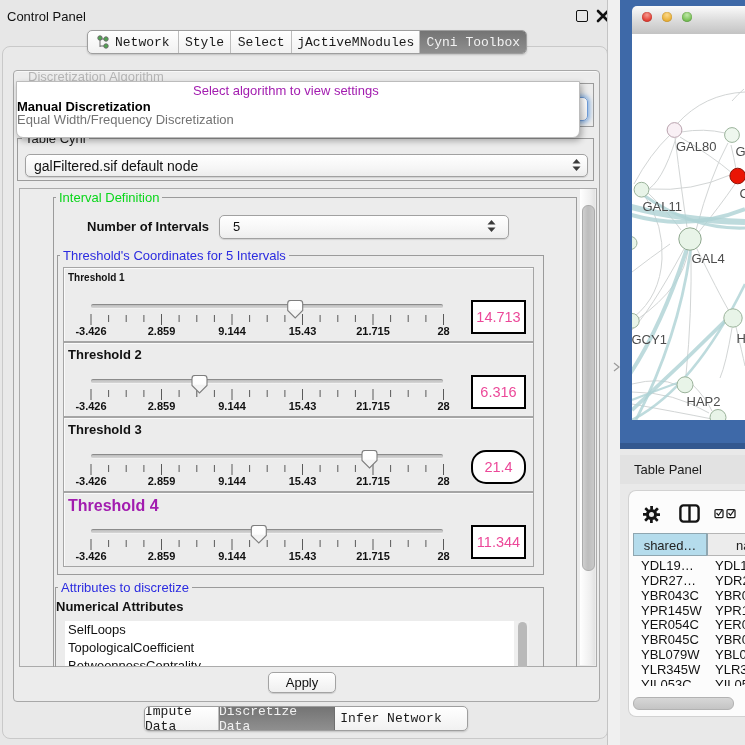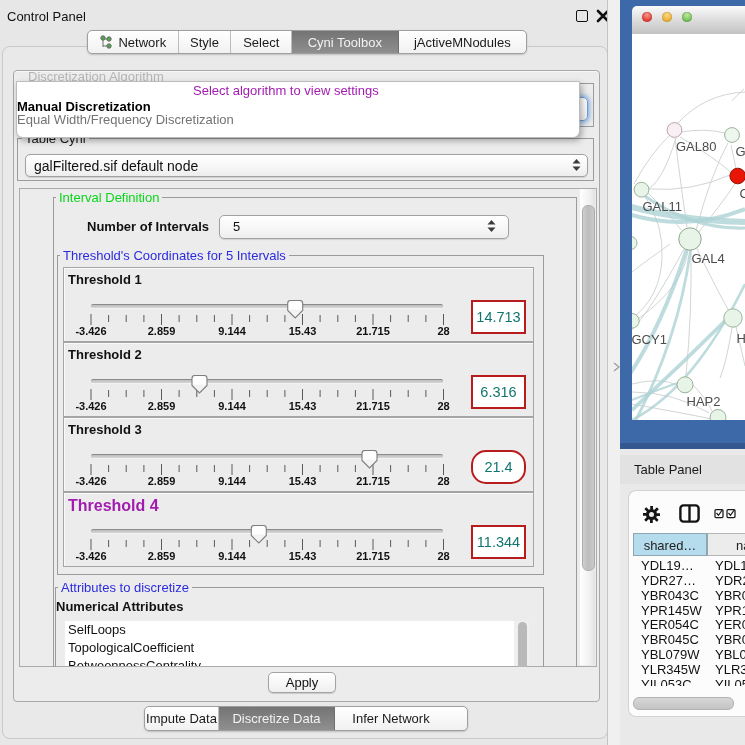--- a/index.html
+++ b/index.html
@@ -3,26 +3,26 @@
 <meta charset="utf-8">
 <style>
 html,body{margin:0;padding:0;}
 body{width:745px;height:745px;overflow:hidden;font-family:"Liberation Sans",sans-serif;background:#e7e7e7;position:relative;}
 .abs{position:absolute;}
 .txt{position:absolute;white-space:nowrap;}
 
 .combo{position:absolute;border:1px solid #a1a1a1;border-radius:5px;background:linear-gradient(#ffffff,#f6f6f6 60%,#ededed);box-shadow:0 1px 1px rgba(0,0,0,0.12);}
 .groupbox{position:absolute;border:1px solid #9b9b9b;}
 .grouplabel{position:absolute;background:#ececec;padding:0 3px;font-size:13px;line-height:13px;white-space:nowrap;}
-.seg{position:absolute;display:flex;border:1px solid #9e9e9e;border-radius:5px;background:linear-gradient(#ffffff,#f1f1f1);box-shadow:0 1px 2px rgba(0,0,0,0.18);overflow:hidden;font-size:13px;}
+.seg{position:absolute;display:flex;border:1px solid #9e9e9e;border-radius:5px;background:linear-gradient(#ffffff,#f1f1f1);box-shadow:0 1px 2px rgba(0,0,0,0.18);overflow:hidden;font-size:13px;font-family:Liberation Mono, monospace;}
 .seg .s{display:flex;align-items:center;justify-content:center;border-right:1px solid #bdbdbd;color:#1a1a1a;}
 .seg .s:last-child{border-right:none;}
 .seg .sel{background:linear-gradient(#747474,#8f8f8f);color:#f2f2f2;border-right:1px solid #6f6f6f;}
 .tpanel{position:absolute;border:1px solid #a5a5a5;background:#ececec;}
-.vbox{position:absolute;background:#ffffff;border:2px solid #b91c1c;display:flex;align-items:center;justify-content:center;font-size:14.5px;color:#0f766e;}
+.vbox{position:absolute;background:#ffffff;border:2px solid #000000;display:flex;align-items:center;justify-content:center;font-size:14.5px;color:#ec4899;}
 .track{position:absolute;height:3px;border-top:1px solid #8b8b8b;border-bottom:1px solid #f2f2f2;background:linear-gradient(#bdbdbd,#d6d6d6);border-radius:2px;}
 </style>
 </head>
 <body>
 
 <div class="abs" style="left:0;top:0;width:608px;height:745px;background:#e7e7e7;"></div>
 <div class="txt" style="left:7px;top:9px;font-size:13px;color:#111;">Control Panel</div>
 
 <div class="abs" style="left:576px;top:10px;width:10px;height:10px;border:1.6px solid #111;border-radius:2px;"></div>
 <svg class="abs" style="left:595px;top:8px;" width="16" height="16" viewBox="0 0 16 16">
@@ -41,22 +41,22 @@
           <line x1="4" y1="4" x2="9" y2="4"></line>
           <line x1="4" y1="11" x2="9" y2="11"></line>
           <circle cx="4" cy="3" r="2.2"></circle>
           <circle cx="10" cy="4" r="2.2"></circle>
           <circle cx="10" cy="11" r="2.2"></circle>
         </g>
       </svg>
     Network</div>
   <div class="s" style="width:52px;">Style</div>
   <div class="s" style="width:60px;">Select</div>
+  <div class="s" style="width:128px;">jActiveMNodules</div>
   <div class="s sel" style="width:106px;">Cyni Toolbox</div>
-  <div class="s" style="width:128px;">jActiveMNodules</div>
 </div>
 
 <div class="txt" style="left:28px;top:69px;font-size:13px;color:#b5b5b5;">Discretization Algorithm</div>
 <div class="groupbox" style="left:17px;top:83px;width:575px;height:42px;"></div>
 <div class="combo" style="left:25px;top:97px;width:561px;height:22px;border-color:#6f9bd6;box-shadow:0 0 4px 2px rgba(90,150,220,0.65);"></div>
 
 <div class="groupbox" style="left:17px;top:138px;width:575px;height:41px;"></div>
 <div class="grouplabel" style="left:22px;top:132px;color:#1a1a1a;">Table Cyni</div>
 <div class="combo" style="left:25px;top:154px;width:561px;height:21px;"></div>
 <div class="txt" style="left:34px;top:158px;font-size:14px;color:#111;">galFiltered.sif default node</div>
@@ -83,21 +83,21 @@
 <div class="txt" style="left:233px;top:219px;font-size:13px;color:#111;">5</div>
 <svg class="abs" style="left:487px;top:220px;" width="9" height="12" viewBox="0 0 9 12">
     <path d="M4.5 0 L8.5 4.4 L0.5 4.4 Z" fill="#3a3a3a"></path>
     <path d="M4.5 12 L8.5 7.6 L0.5 7.6 Z" fill="#3a3a3a"></path>
   </svg>
 
 <div class="groupbox" style="left:57px;top:255px;width:485px;height:318px;"></div>
 <div class="grouplabel" style="left:60px;top:249px;color:#2b2be0;">Threshold's Coordinates for 5 Intervals</div>
 
 <div class="tpanel" style="left:63px;top:267px;width:469px;height:73px;box-shadow:inset 0 1px 0 #fafafa,inset 1px 0 0 #fafafa;"></div>
-<div class="txt" style="left:68px;top:272px;font-size:13px;font-weight:bold;color:#111;">Threshold 1</div>
+<div class="txt" style="left:68px;top:272px;font-size:10px;font-weight:bold;color:#111;">Threshold 1</div>
 <div class="track" style="left:91px;top:304px;width:352px;"></div>
 <svg class="abs" style="left:63px;top:300px;" width="470" height="40" viewBox="0 0 470 40">
 <defs>
       <linearGradient id="thg" x1="0" y1="0" x2="0" y2="1">
         <stop offset="0" stop-color="#ffffff"></stop>
         <stop offset="0.5" stop-color="#fdfdfd"></stop>
         <stop offset="0.55" stop-color="#f2f2f2"></stop>
         <stop offset="1" stop-color="#f6f6f6"></stop>
       </linearGradient>
     </defs>

